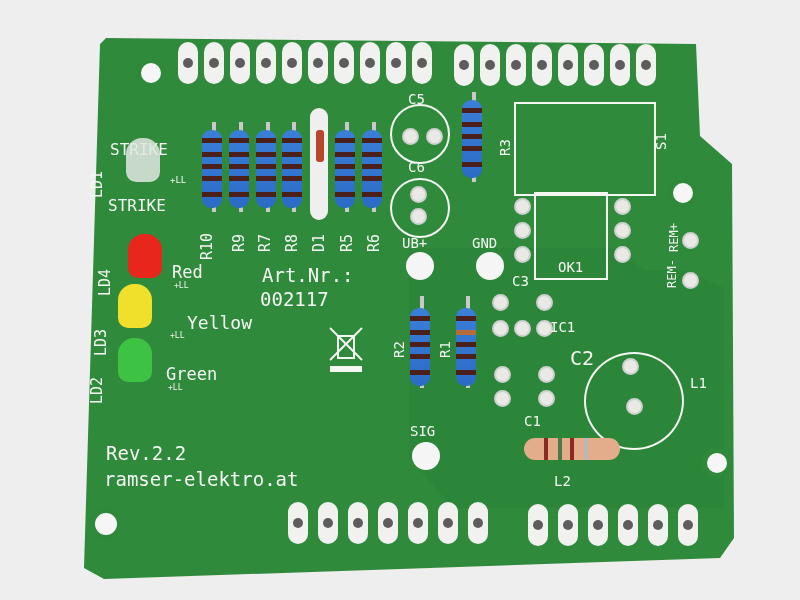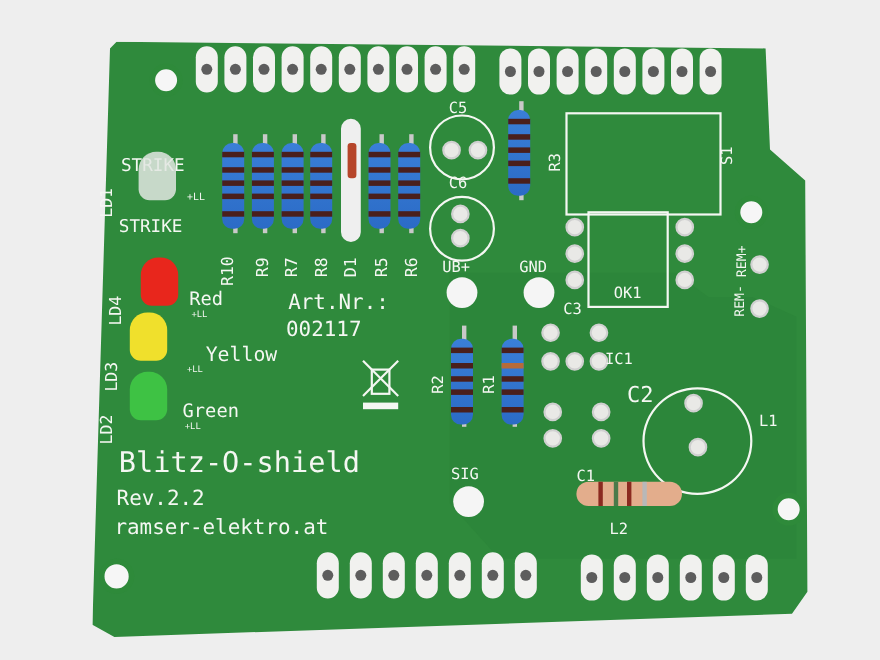--- a/index.html
+++ b/index.html
@@ -163,21 +163,20 @@
 
   <span class="silk" style="left:178px;top:228px;font-size:19px">Art.Nr.:</span>
   <span class="silk" style="left:176px;top:252px;font-size:19px">002117</span>
   <svg style="position:absolute;left:244px;top:288px" width="36" height="48">
     <rect x="10" y="10" width="16" height="22" fill="none" stroke="#f4f7f2" stroke-width="2"></rect>
     <line x1="2" y1="2" x2="34" y2="34" stroke="#f4f7f2" stroke-width="2"></line>
     <line x1="34" y1="2" x2="2" y2="34" stroke="#f4f7f2" stroke-width="2"></line>
     <rect x="2" y="40" width="32" height="6" fill="#f4f7f2"></rect>
   </svg>
 
-  <span class="silk" style="left:24px;top:370px;font-size:26px">Blitz-O-shield</span>
   <span class="silk" style="left:22px;top:406px;font-size:19px">Rev.2.2</span>
   <span class="silk" style="left:20px;top:432px;font-size:19px">ramser-elektro.at</span>
 
   <div style="position:absolute;left:306px;top:66px;width:56px;height:56px;border:2px solid #f4f7f2;border-radius:50%"></div>
   <span class="silk" style="left:324px;top:54px;font-size:14px">C5</span>
   <div class="tpad" style="left:318px;top:90px"></div>
     <div class="tpad" style="left:342px;top:90px"></div>
   <div style="position:absolute;left:306px;top:140px;width:56px;height:56px;border:2px solid #f4f7f2;border-radius:50%"></div>
   <span class="silk" style="left:324px;top:122px;font-size:14px">C6</span>
   <div class="tpad" style="left:326px;top:148px"></div>
@@ -241,21 +240,21 @@
     <div class="tpad" style="left:452px;top:256px"></div>
   <div class="tpad" style="left:408px;top:282px"></div>
     <div class="tpad" style="left:430px;top:282px"></div>
     <div class="tpad" style="left:452px;top:282px"></div>
   <span class="silk" style="left:466px;top:282px;font-size:14px">IC1</span>
   <span class="silk" style="left:486px;top:310px;font-size:20px">C2</span>
   <div class="tpad" style="left:410px;top:328px"></div>
     <div class="tpad" style="left:454px;top:328px"></div>
   <div class="tpad" style="left:410px;top:352px"></div>
     <div class="tpad" style="left:454px;top:352px"></div>
-  <span class="silk" style="left:440px;top:388px;font-size:14px">C1</span>
+  <span class="silk" style="left:440px;top:376px;font-size:14px">C1</span>
 
   <div style="position:absolute;left:500px;top:314px;width:96px;height:94px;border:2px solid #f4f7f2;border-radius:50%"></div>
   <div class="tpad" style="left:538px;top:320px"></div>
     <div class="tpad" style="left:542px;top:360px"></div>
   <span class="silk" style="left:606px;top:338px;font-size:14px">L1</span>
 
   <div style="position:absolute;left:440px;top:400px;width:96px;height:22px;border-radius:11px;background:#e3ad8c">
     <div style="position:absolute;left:20px;top:0;width:4px;height:22px;background:#8b2a20"></div>
     <div style="position:absolute;left:34px;top:0;width:4px;height:22px;background:#4a7a4a"></div>
     <div style="position:absolute;left:46px;top:0;width:4px;height:22px;background:#8b2a20"></div>

